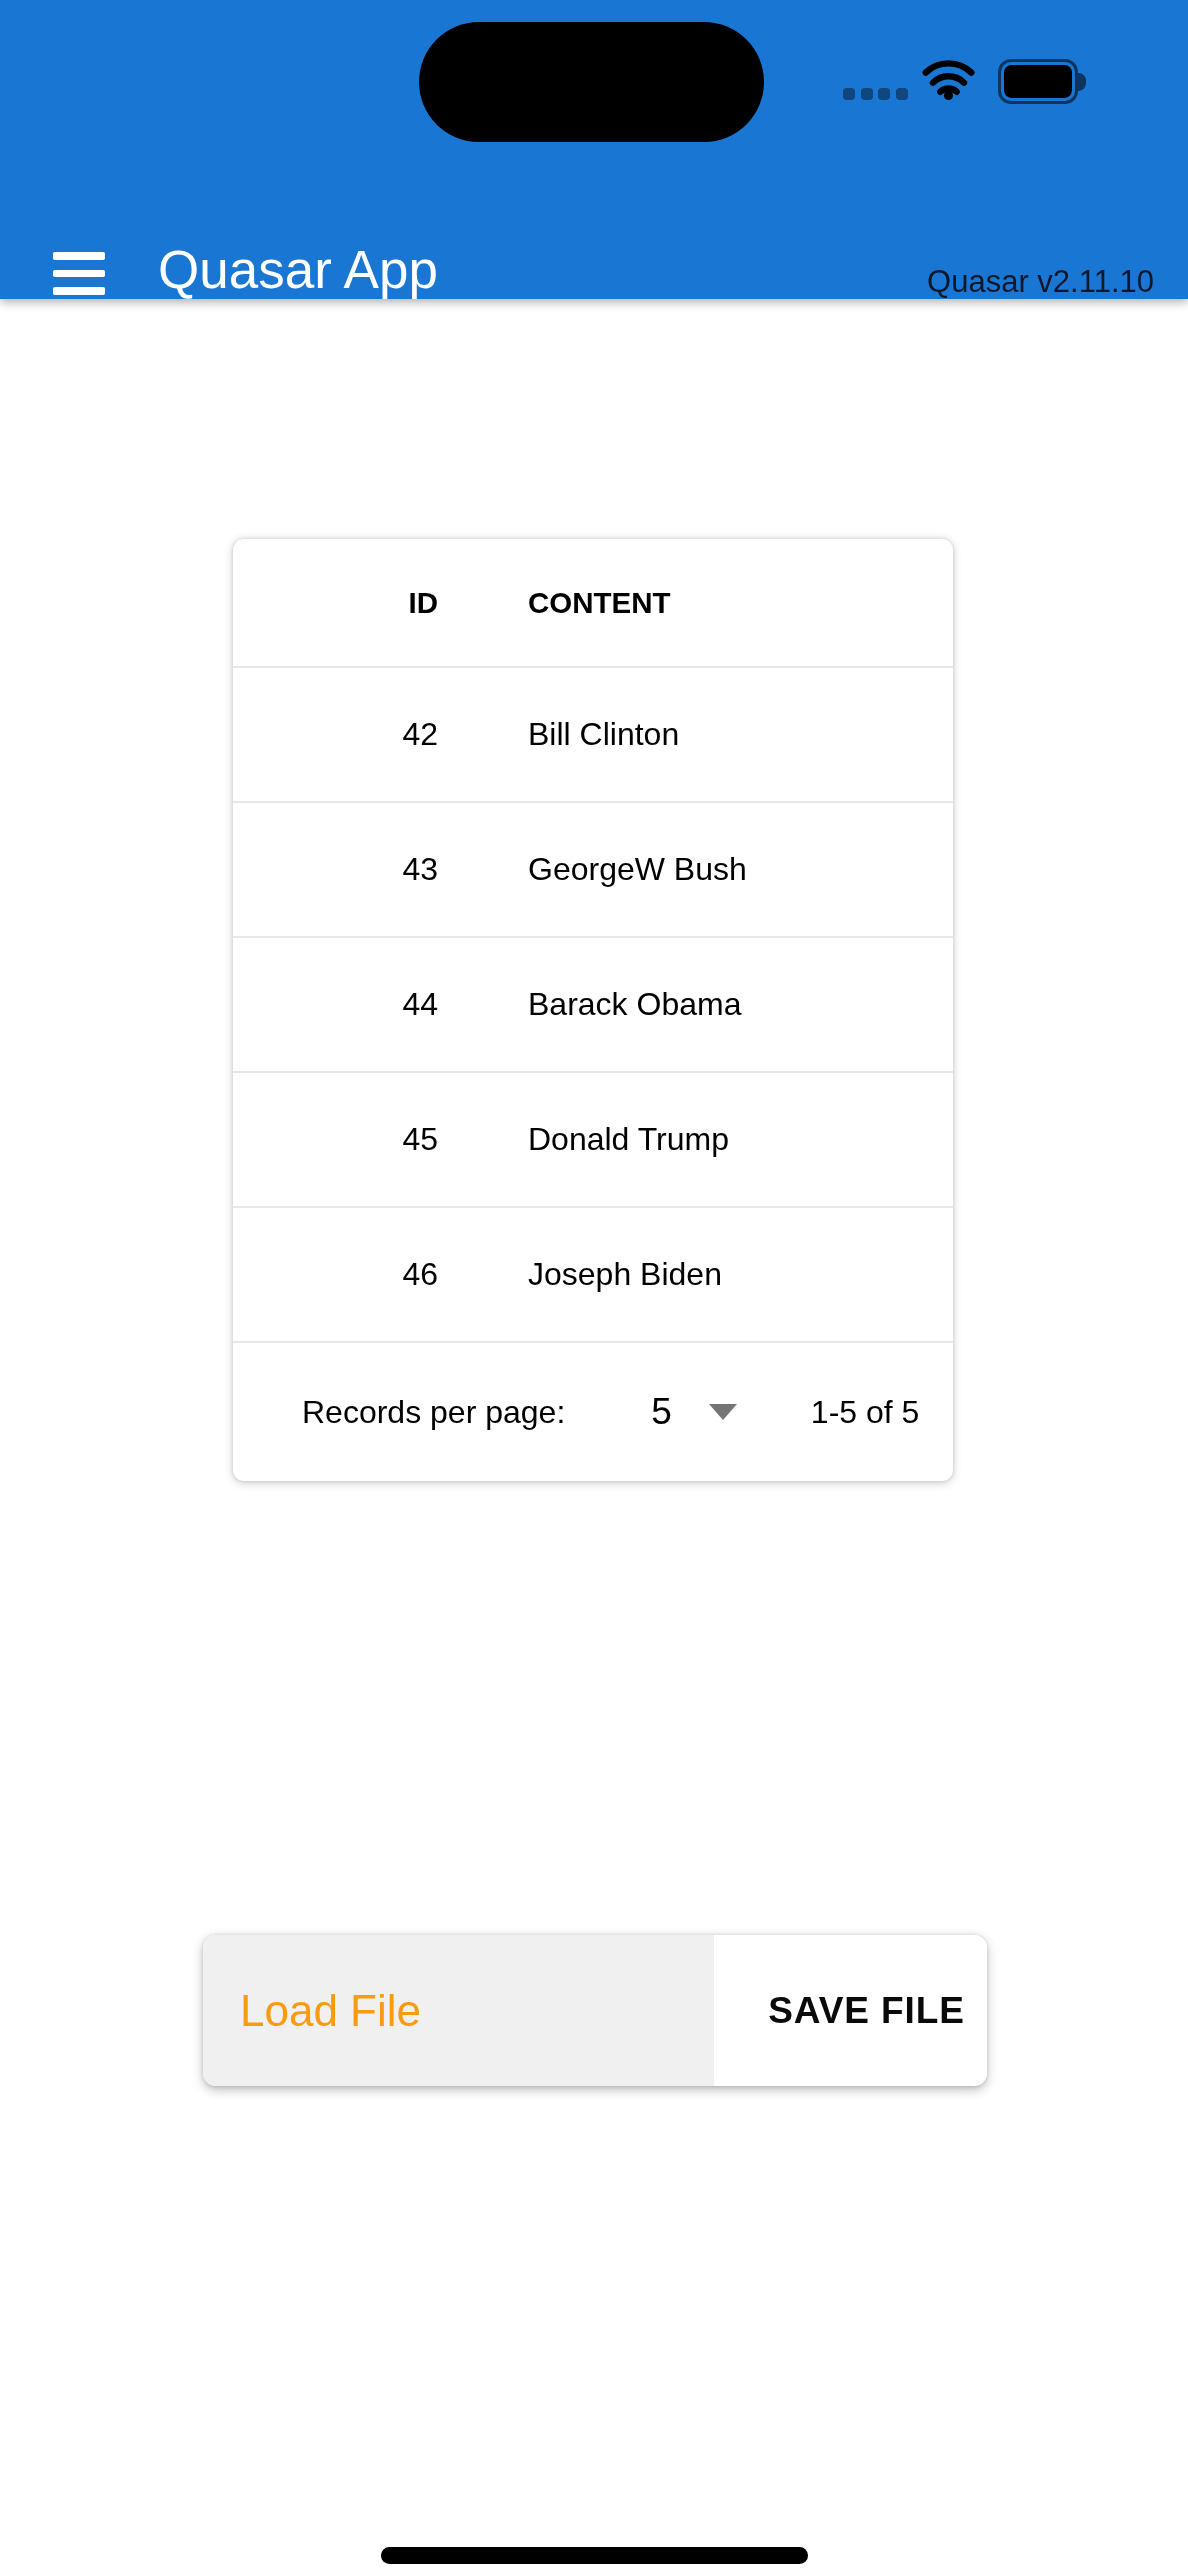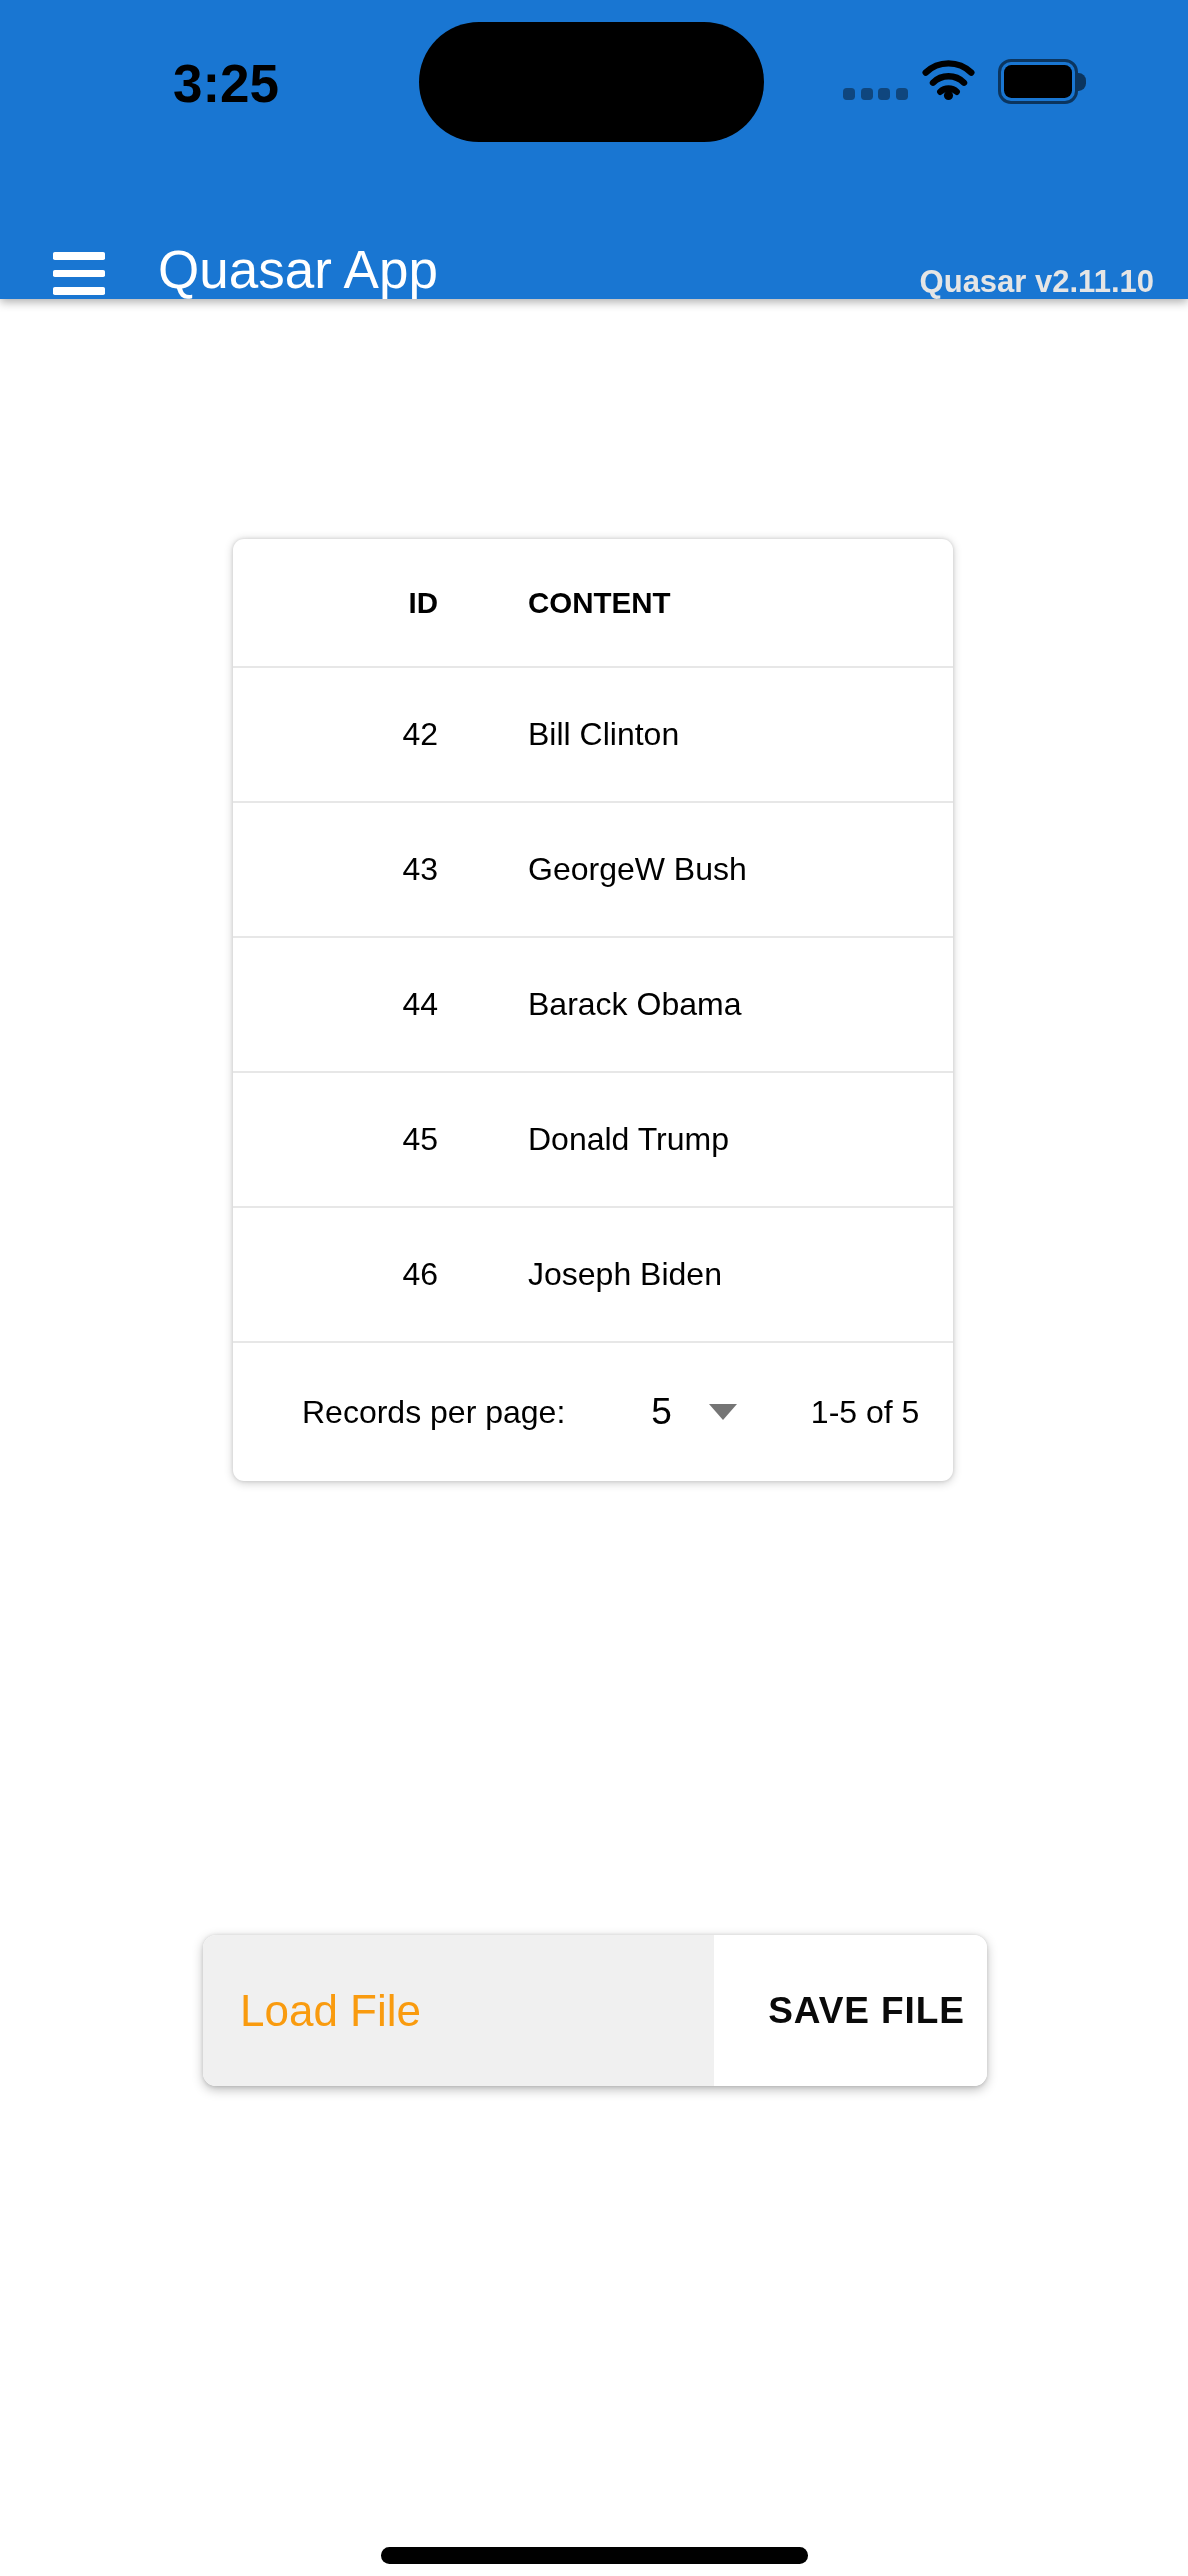--- a/index.html
+++ b/index.html
@@ -64,21 +64,21 @@
     width: 53px; height: 53px;
     display: flex; flex-direction: column; justify-content: center; gap: 10px;
     cursor: pointer; background: transparent; border: none; padding: 0;
   }
   .menu-button .bar { width: 52px; height: 7.4px; background: #ffffff; border-radius: 1.8px; }
   .page-title {
     margin-left: 52px;
     font-size: 53px; font-weight: 400; color: #ffffff;
     flex: 1;
   }
-  .version-label { font-size: 31px; font-weight: 700; color: #e5e5e5; }
+  .version-label { font-size: 31px; font-weight: 400; color: #0f172a; }
 
   
   .table-card {
     position: absolute; left: 233px; top: 539px; width: 720px;
     background: #ffffff;
     border-radius: 11px;
     box-shadow: 0 1.8px 9.2px rgba(0,0,0,0.20), 0 0 3.7px rgba(0,0,0,0.12);
     color: #000;
   }
   .t-row {
@@ -142,21 +142,20 @@
     position: absolute; left: 381px; top: 2547px;
     width: 427px; height: 16.6px;
     background: #000; border-radius: 8.3px;
   }
 </style>
 </head>
 <body>
 
 <div class="app-header">
   <div class="status-row">
-    <div class="time-display">3:25</div>
     <div class="dynamic-island"></div>
     <div class="cellular-dots">
       <span class="dot"></span>
       <span class="dot"></span>
       <span class="dot"></span>
       <span class="dot"></span>
     </div>
     <div class="wifi-wrap">
       <svg width="53" height="42" viewBox="0 0 58 46" xmlns="http://www.w3.org/2000/svg">
         <path d="M4 16 A 36 36 0 0 1 54 16" fill="none" stroke="#000" stroke-width="7" stroke-linecap="round"></path>

